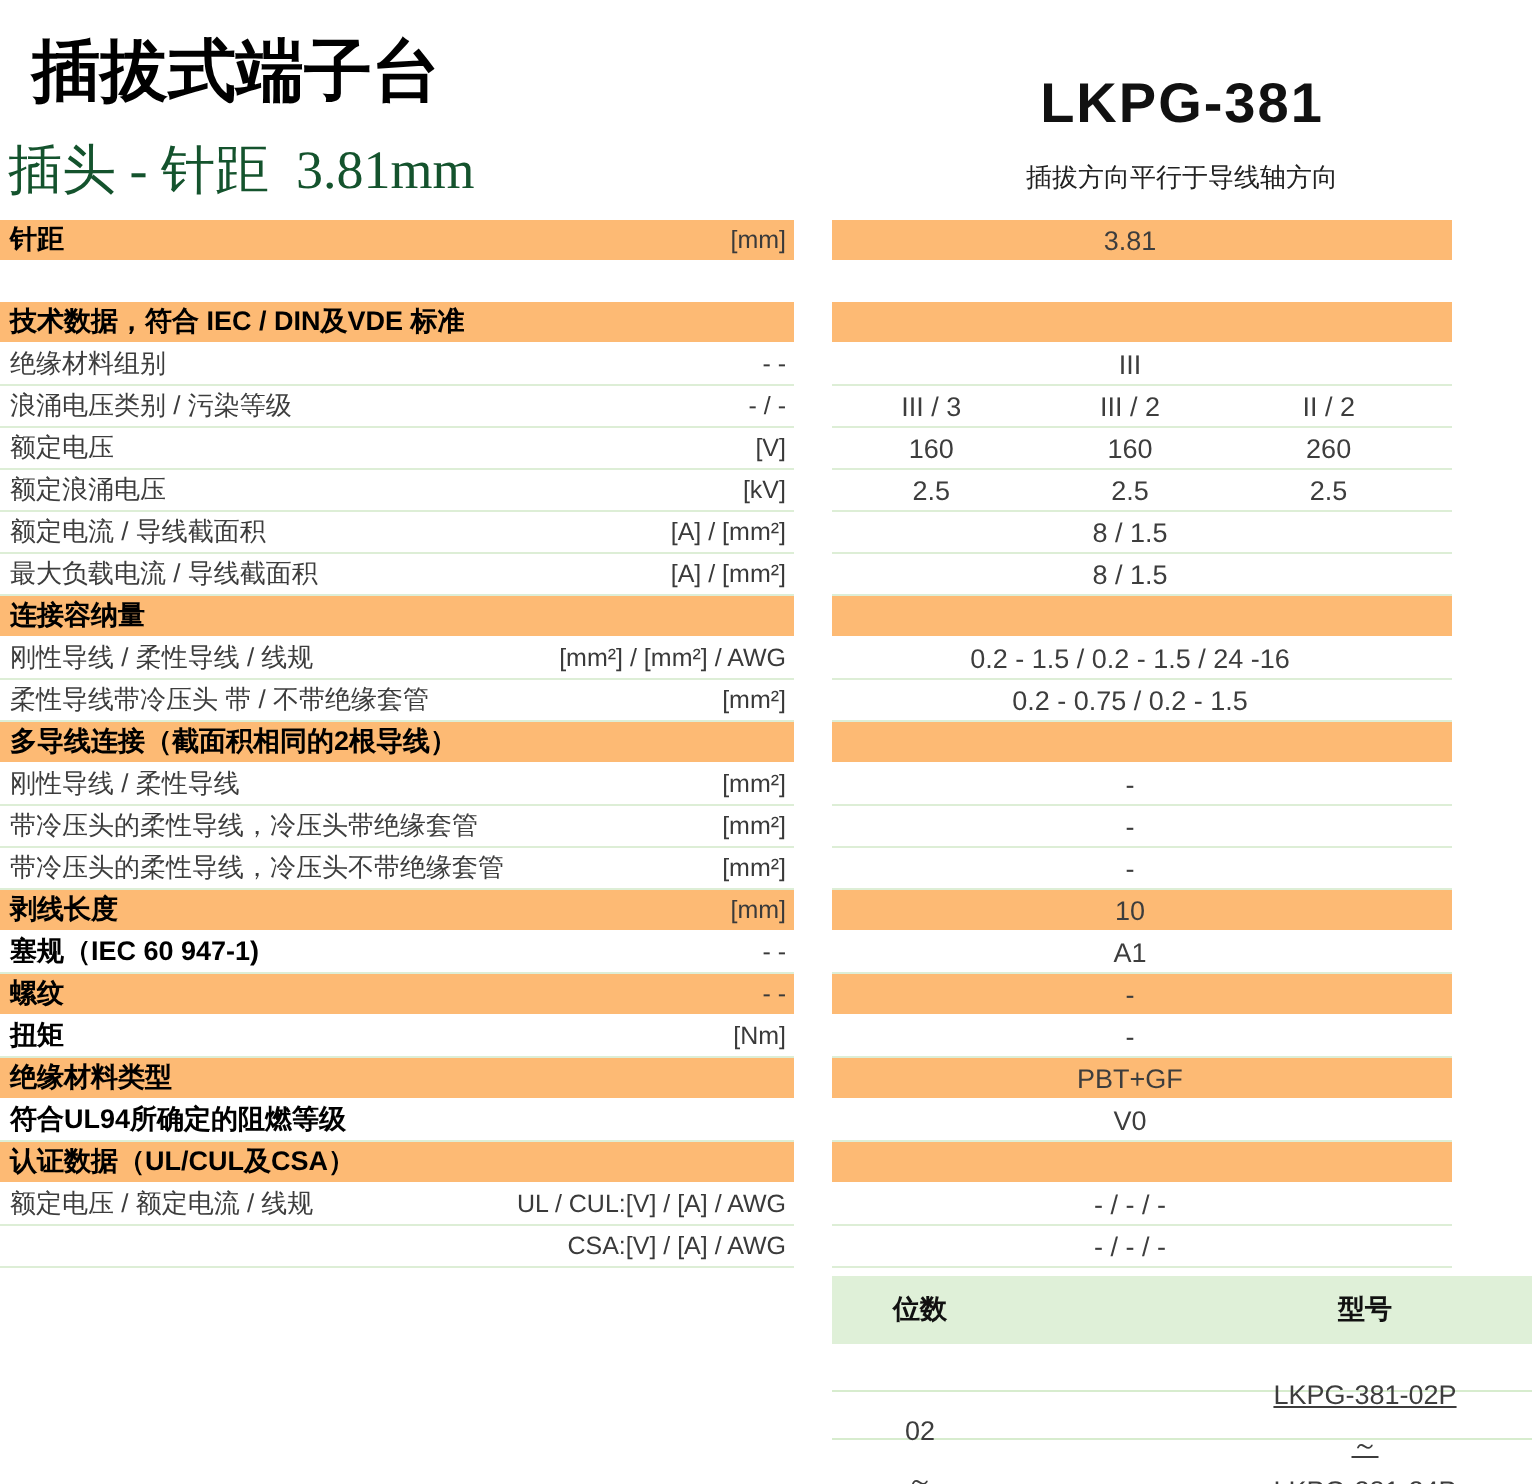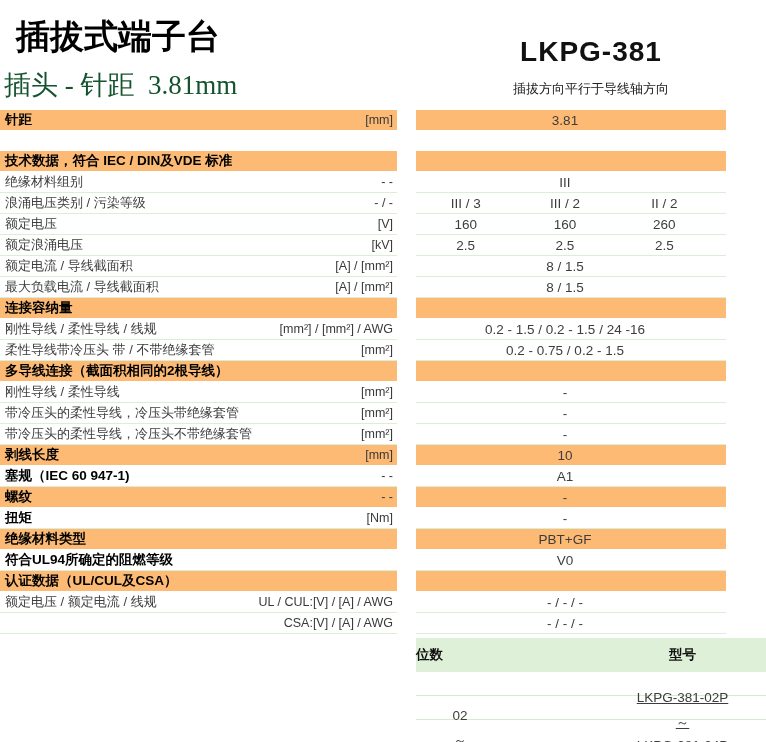--- a/index.html
+++ b/index.html
@@ -35,21 +35,21 @@
   .unit { font-size:12.5px; color:#3a3a3a; white-space:nowrap; }
   .value { font-size:13.5px; color:#3d3d3d; white-space:nowrap; }
   .rcell.triple { justify-content:stretch; padding-right:12px; }
   .rcell.triple .value { flex:1; text-align:center; }
   
   .model { position:absolute; top:638px; left:416px; width:350px; }
   .m-header {
     height:34px; background:#dff0d8; display:grid; grid-template-columns:88px 1fr;
     align-items:center; font-weight:700; font-size:13.5px; color:#111;
   }
-  .m-header .m-c1 { text-align:left; }
+  .m-header .m-c1 { text-align:center; }
   .m-header .m-c2 { text-align:center; padding-left:95px; }
   .m-row {
     height:23px; display:grid; grid-template-columns:88px 1fr; align-items:center;
     font-size:13.5px; color:#3d3d3d; border-bottom:1px solid #d7ecce;
   }
   .m-row .m-c1 { text-align:center;margin-top:36px; }
   .m-row .m-c2 { text-align:center; padding-left:95px;text-decoration:underline; }
 </style>
 </head>
 <body>

